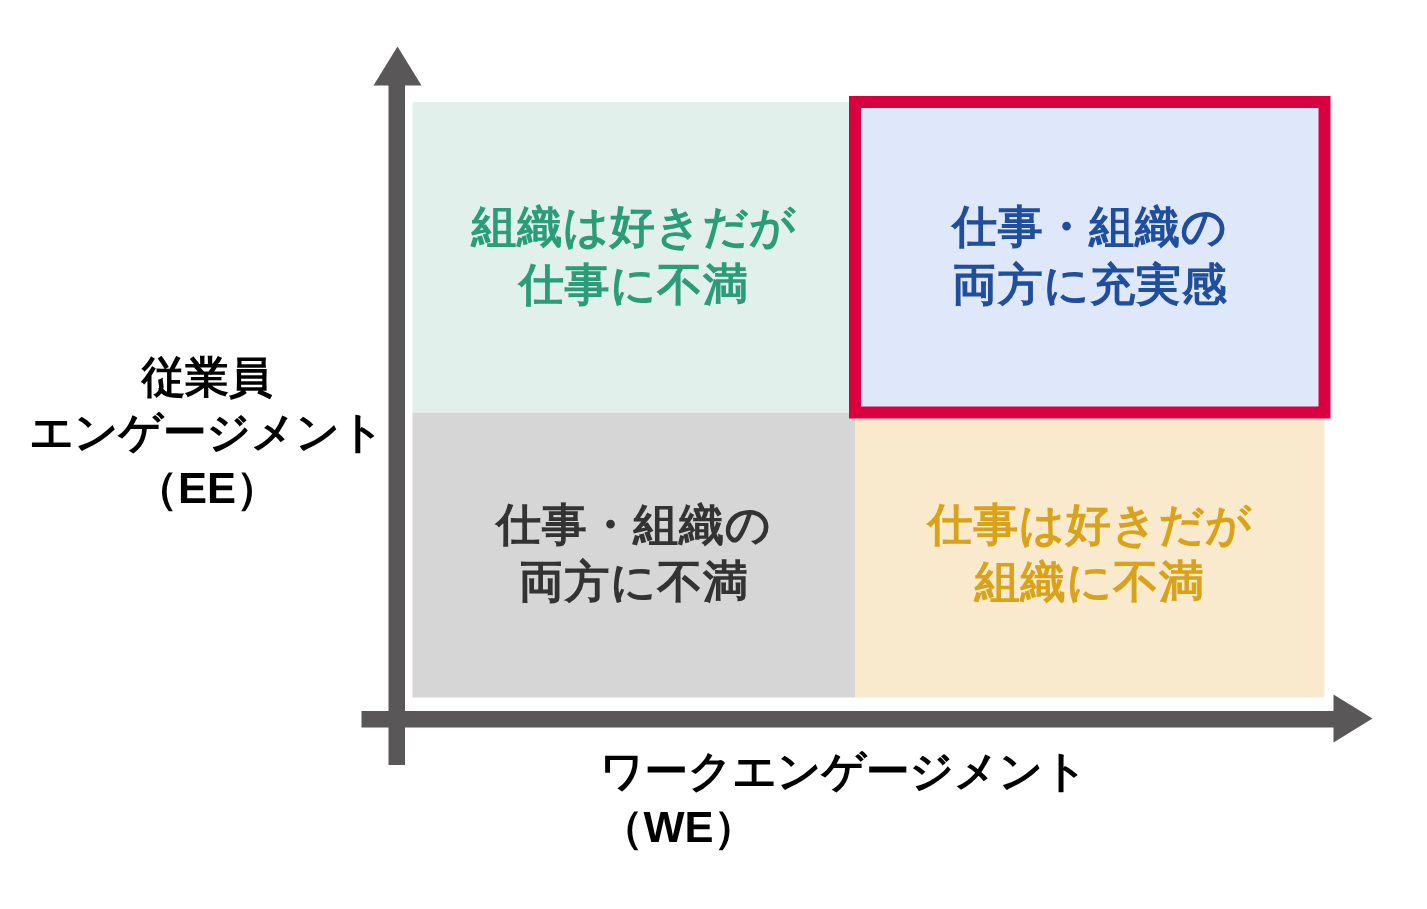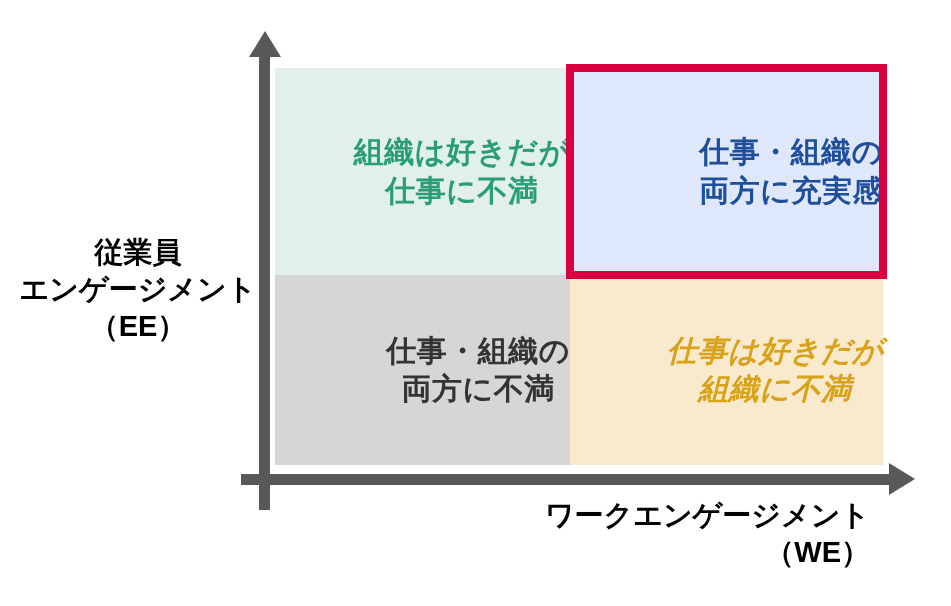--- a/index.html
+++ b/index.html
@@ -54,21 +54,21 @@
     border-top: 16px solid transparent;
     border-bottom: 16px solid transparent;
     border-left: 26px solid #595757;
   }
 
   
   .quadrant {
     position: absolute;
     display: flex;
     align-items: center;
-    justify-content: flex-end;
+    justify-content: center;
     text-align: center;
     box-sizing: border-box;
   }
   .quadrant .q-text {
     font-size: 30px;
     font-weight: bold;
     line-height: 1.28;
     letter-spacing: 0.5px;
     white-space: pre-line;
   }
@@ -100,21 +100,21 @@
   }
   #quadrant-bottom-left .q-text { color: #333333; }
 
   #quadrant-bottom-right {
     left: 570px;
     top: 275px;
     width: 313px;
     height: 190px;
     background: #faeacd;
   }
-  #quadrant-bottom-right .q-text { color: #d9a21b; font-style: italic; }
+  #quadrant-bottom-right .q-text { color: #d9a21b; }
 
   
   #highlight-frame {
     position: absolute;
     left: 566px;
     top: 64px;
     width: 321px;
     height: 215px;
     border: 8px solid #d80040;
     box-sizing: border-box;
@@ -133,21 +133,21 @@
     font-weight: bold;
     line-height: 1.27;
     white-space: pre-line;
     margin-left: 12px;
   }
   #x-axis-title {
     position: absolute;
     left: 400px;
     top: 497px;
     width: 470px;
-    text-align: right;
+    text-align: left;
     color: #000000;
     font-size: 29px;
     font-weight: bold;
     line-height: 1.27;
     white-space: pre-line;
   }
 </style>
 </head>
 <body>
 

